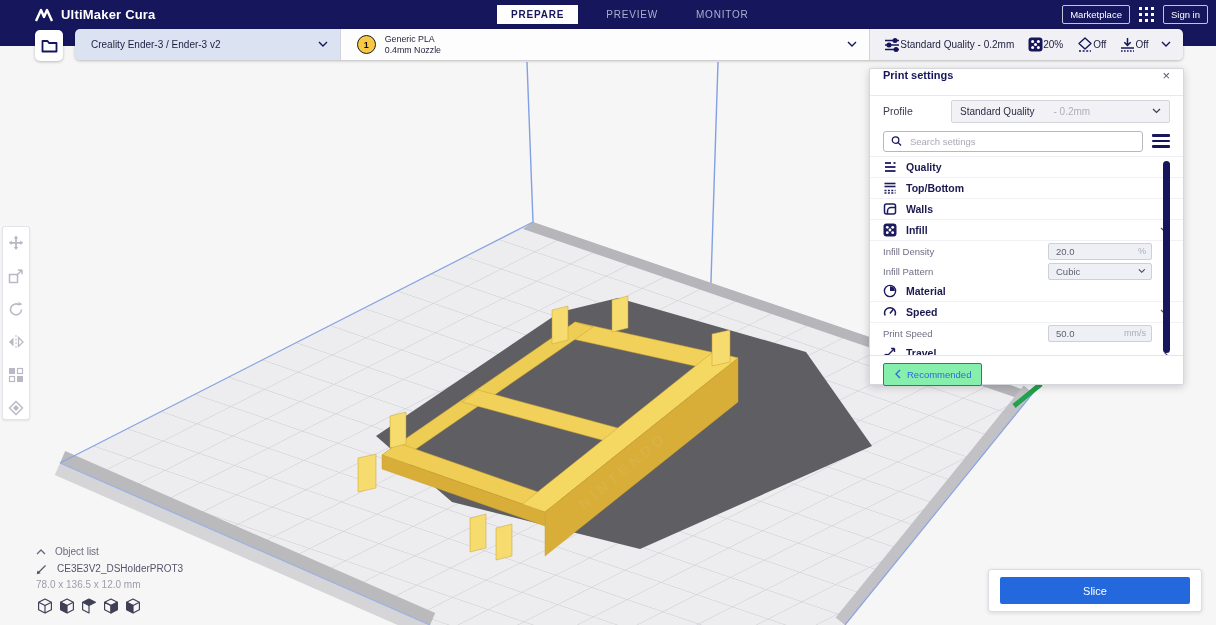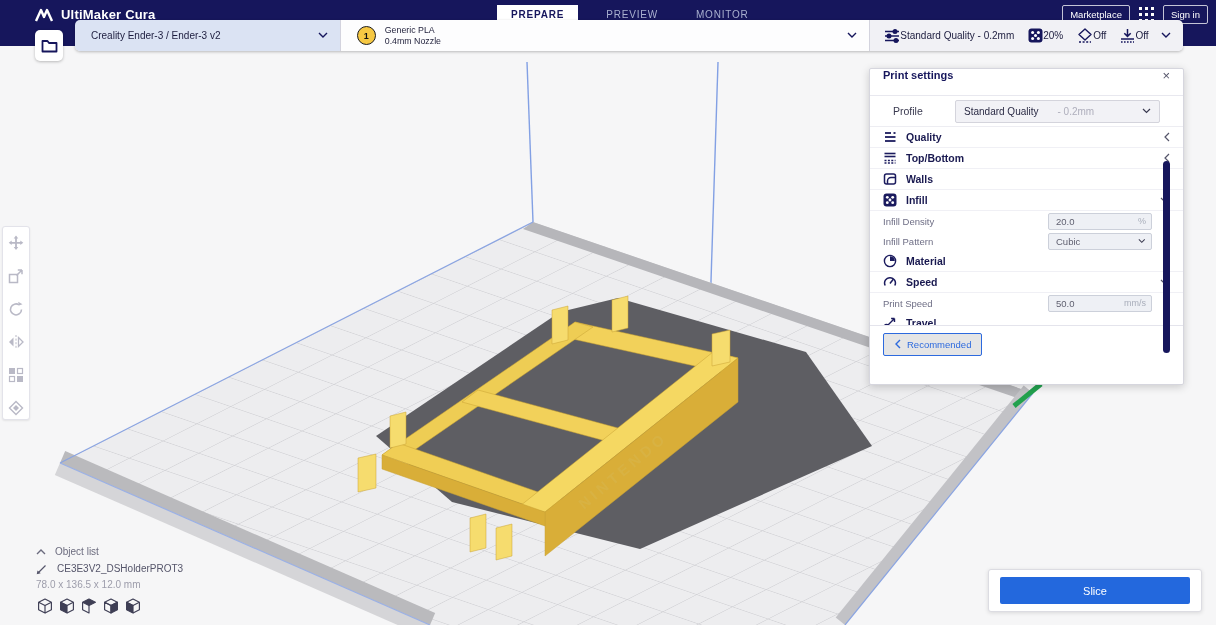--- a/index.html
+++ b/index.html
@@ -13,21 +13,21 @@
   .logo-title{color:#fff;font-size:13px;font-weight:bold;letter-spacing:.2px;}
   .tabs{position:absolute;left:497px;top:4px;display:flex;align-items:center;gap:18px;height:20px;}
   .tab{font-size:10px;letter-spacing:.8px;color:#a9b0cf;padding:4px 10px;cursor:pointer;}
   .tab.active{background:#ffffff;color:#16165c;font-weight:bold;padding:4px 14px;}
   .hdr-right{position:absolute;right:8px;top:5px;display:flex;align-items:center;gap:9px;height:18px;}
   .hdr-btn{border:1px solid rgba(255,255,255,.75);color:#fff;font-size:9.5px;padding:3px 7px;border-radius:2px;}
 
   
   .folder-btn{position:absolute;left:35px;top:30px;width:28px;height:31px;background:#fff;border-radius:5px;
       box-shadow:0 1px 3px rgba(0,0,0,.25);display:flex;align-items:center;justify-content:center;}
-  .setup-bar{position:absolute;left:75px;top:20px;width:1108px;height:31px;display:flex;border-radius:5px;
+  .setup-bar{position:absolute;left:75px;top:29px;width:1108px;height:31px;display:flex;border-radius:5px;
       overflow:hidden;box-shadow:0 1px 3px rgba(0,0,0,.25);}
   .seg{display:flex;align-items:center;position:relative;}
   .seg-printer{width:265px;background:#dbe3f3;}
   .seg-material{width:529px;background:#fdfdfe;border-left:1px solid #d3d3de;}
   .seg-summary{width:313px;background:#f1f1f5;border-left:1px solid #d3d3de;}
   .seg-label{font-size:10px;color:#1c1c3e;}
   .printer-name{margin-left:16px;}
   .seg-chev{position:absolute;right:12px;top:12px;}
   .ext-badge{width:17px;height:17px;border-radius:50%;background:#f6c843;border:1.5px solid #1c1c1c;
       display:flex;align-items:center;justify-content:center;font-size:9px;font-weight:bold;color:#111;margin-left:16px;}
@@ -50,21 +50,21 @@
   .obj-dims{font-size:10px;color:#9d9dab;margin-top:2px;}
   .view-cubes{display:flex;gap:4px;margin-top:8px;}
 
   
   .panel{position:absolute;left:869px;top:68px;width:315px;height:317px;background:#fff;
       border:1px solid #d6d6de;border-radius:2px;box-shadow:0 2px 8px rgba(0,0,0,.18);box-sizing:border-box;}
   .panel-title-row{height:26px;display:flex;align-items:flex-start;justify-content:space-between;
       padding:0 13px;border-bottom:1px solid #e8e8ef;}
   .panel-title{font-size:11px;font-weight:bold;color:#16165c;}
   .panel-close{font-size:13px;color:#55556a;line-height:1;}
-  .profile-row{height:30px;display:flex;align-items:center;padding:0 23px;gap:4px;}
+  .profile-row{height:30px;display:flex;align-items:center;padding:0 13px;gap:10px;}
   .profile-label{font-size:10.5px;color:#3a3a50;width:58px;}
   .profile-dd{flex:1;height:21px;background:#f2f2f6;border:1px solid #d4d4dc;border-radius:2px;
       display:flex;align-items:center;padding:0 8px;position:relative;}
   .profile-val{font-size:10px;color:#2b2b45;}
   .profile-suffix{font-size:10px;color:#aeaebc;margin-left:19px;}
   .dd-chev{position:absolute;right:8px;top:7px;}
   .search-row{height:30px;display:flex;align-items:center;padding:0 13px;gap:9px;}
   .search-box{flex:1;height:19px;border:1px solid #b7b7c2;border-radius:3px;background:#fff;
       display:flex;align-items:center;padding:0 7px;gap:6px;}
   .search-box input{border:none;outline:none;background:transparent;font-size:9.5px;color:#444;
@@ -77,21 +77,21 @@
   .cat-label{font-size:10.5px;font-weight:bold;color:#191950;flex:1;}
   .sub-row{height:20px;display:flex;align-items:center;padding:0 13px;}
   .sub-label{font-size:9.5px;color:#6e6e85;flex:1;}
   .field-box{width:92px;height:15px;background:#eef0f5;border:1px solid #ccd0da;border-radius:2px;
       display:flex;align-items:center;padding:0 5px;gap:3px;margin-right:18px;}
   .field-box input{border:none;outline:none;background:transparent;font-size:9.5px;color:#606070;
       font-family:"Liberation Sans",sans-serif;width:100%;}
   .unit{font-size:9px;color:#a9aebb;}
   .panel-footer{border-top:1px solid #e4e4ec;height:36px;display:flex;align-items:center;padding:0 13px;}
   .rec-btn{height:21px;border:1px solid #2d6ade;border-radius:2px;color:#2d6ade;font-size:9.5px;
-      display:flex;align-items:center;gap:6px;padding:0 10px;background:#e5e5e5;}
+      display:flex;align-items:center;gap:6px;padding:0 10px;background:#86efac;}
   .scrollbar{position:absolute;right:13px;top:92px;width:7px;height:192px;background:#16165c;border-radius:3.5px;}
 
   
   .slice-panel{position:absolute;left:988px;top:569px;width:214px;height:43px;background:#fff;
       border:1px solid #dcdce2;border-radius:3px;box-shadow:0 1px 4px rgba(0,0,0,.12);
       display:flex;align-items:center;justify-content:center;box-sizing:border-box;}
   .slice-btn{width:190px;height:27px;background:#2368dd;color:#fff;font-size:11px;border:none;border-radius:2px;
       display:flex;align-items:center;justify-content:center;font-family:"Liberation Sans",sans-serif;}
 </style>
 </head>
@@ -349,20 +349,34 @@
   <div class="profile-row">
     <span class="profile-label">Profile</span>
     <div class="profile-dd">
       <span class="profile-val">Standard Quality</span>
       <span class="profile-suffix">- 0.2mm</span>
       <svg class="dd-chev" width="9" height="6" viewBox="0 0 9 6">
         <path d="M1 1 L4.5 4.5 L8 1" fill="none" stroke="#3a3a50" stroke-width="1.2"></path>
       </svg>
     </div>
   </div>
+  <div class="search-row">
+    <div class="search-box">
+      <svg width="12" height="12" viewBox="0 0 12 12">
+        <circle cx="5" cy="5" r="3.6" fill="none" stroke="#16165c" stroke-width="1.4"></circle>
+        <line x1="7.8" y1="7.8" x2="11" y2="11" stroke="#16165c" stroke-width="1.4"></line>
+      </svg>
+      <input placeholder="Search settings" style="">
+    </div>
+    <div class="burger">
+      <span></span>
+        <span></span>
+        <span></span>
+    </div>
+  </div>
 
   <div class="set-list">
 
     <div class="cat-row">
       <svg width="14" height="14" viewBox="0 0 14 14">
         <g stroke="#1b1b5e" stroke-width="1.8">
             <line x1="2" y1="3" x2="8" y2="3"></line>
             <line x1="10.5" y1="3" x2="12.5" y2="3"></line>
         <line x1="2" y1="7" x2="12.5" y2="7"></line>
             <line x1="2" y1="11" x2="12.5" y2="11"></line>

